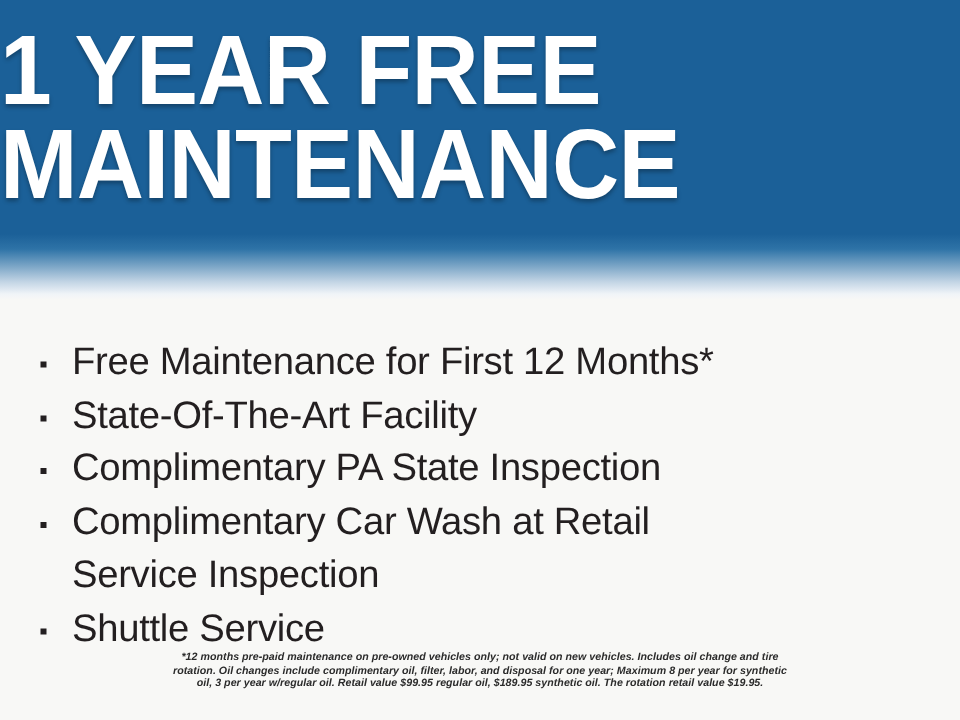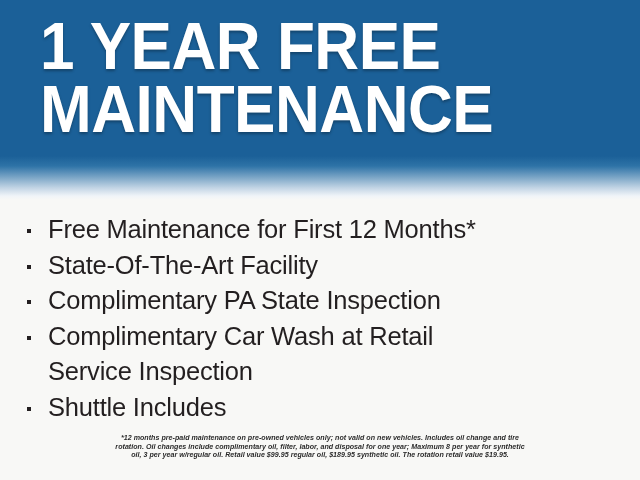--- a/index.html
+++ b/index.html
@@ -32,21 +32,20 @@
                 #7FA8C8 89%,
                 #C3D5E5 94%,
                 #F0F4F8 98%,
                 #F8F8F6 100%);
   }
   .headline {
     position: absolute;
     left: 0;
     top: 0;
     width: 640px;
-    padding-left: 40px;
     box-sizing: border-box;
     color: #FFFFFF;
     font-family: "Liberation Sans", sans-serif;
     font-weight: bold;
     line-height: 0.93;
     letter-spacing: -0.5px;
     text-shadow: 0 2px 3px rgba(0,0,0,0.30);
   }
   .headline .line1 {
     display: block;
@@ -60,21 +59,21 @@
     font-size: 66px;
     transform: scaleX(0.94);
     transform-origin: left center;
     margin-top: 2px;
   }
 
   
   .bullets {
     position: absolute;
     left: 24px;
-    top: 212px;
+    top: 224px;
     width: 600px;
     margin: 0;
     padding: 0;
     list-style: none;
   }
   .bullet-row {
     display: flex;
     align-items: flex-start;
     color: #231F20;
     font-size: 25.5px;
@@ -161,21 +160,21 @@
       <span class="bullet-mark"></span>
       <span class="bullet-text">
         <span>Complimentary Car Wash at Retail</span>
         <span class="cont">Service Inspection</span>
       </span>
     </li>
 
     <li class="bullet-row">
       <span class="bullet-mark"></span>
       <span class="bullet-text">
-        <span>Shuttle Includes</span>
+        <span>Shuttle Service</span>
       </span>
     </li>
 
   </ul>
 
   <div class="fineprint">
     <span>*12 months pre-paid maintenance on pre-owned vehicles only; not valid on new vehicles. Includes oil change and tire</span>
     <span>rotation. Oil changes include complimentary oil, filter, labor, and disposal for one year; Maximum 8 per year for synthetic</span>
     <span>oil, 3 per year w/regular oil. Retail value $99.95 regular oil, $189.95 synthetic oil. The rotation retail value $19.95.</span>
   </div>

